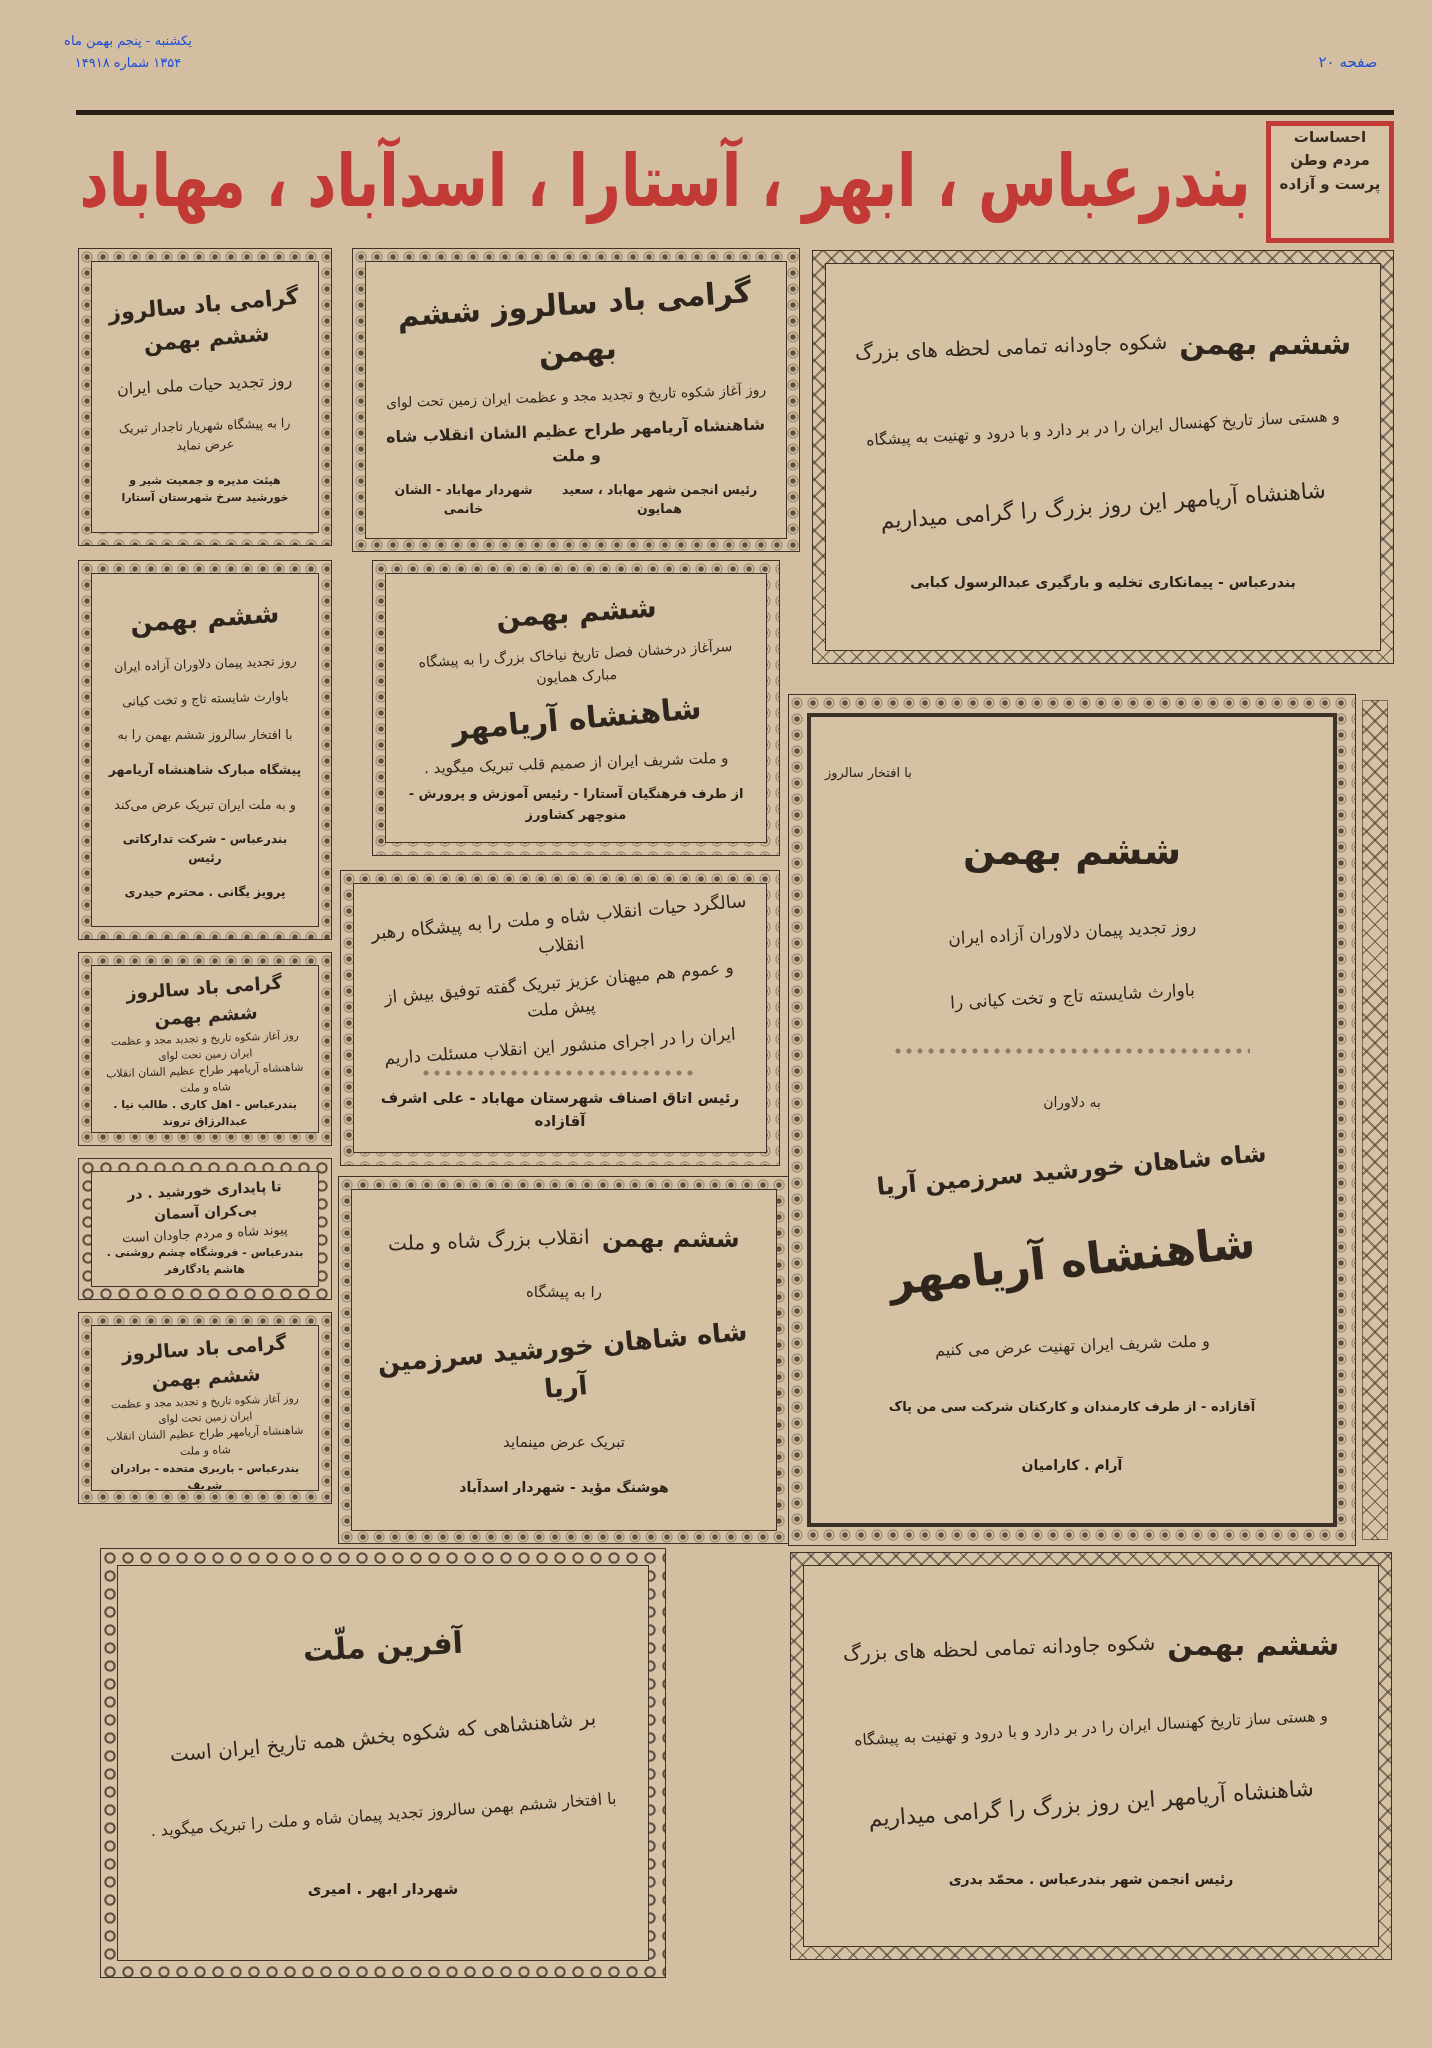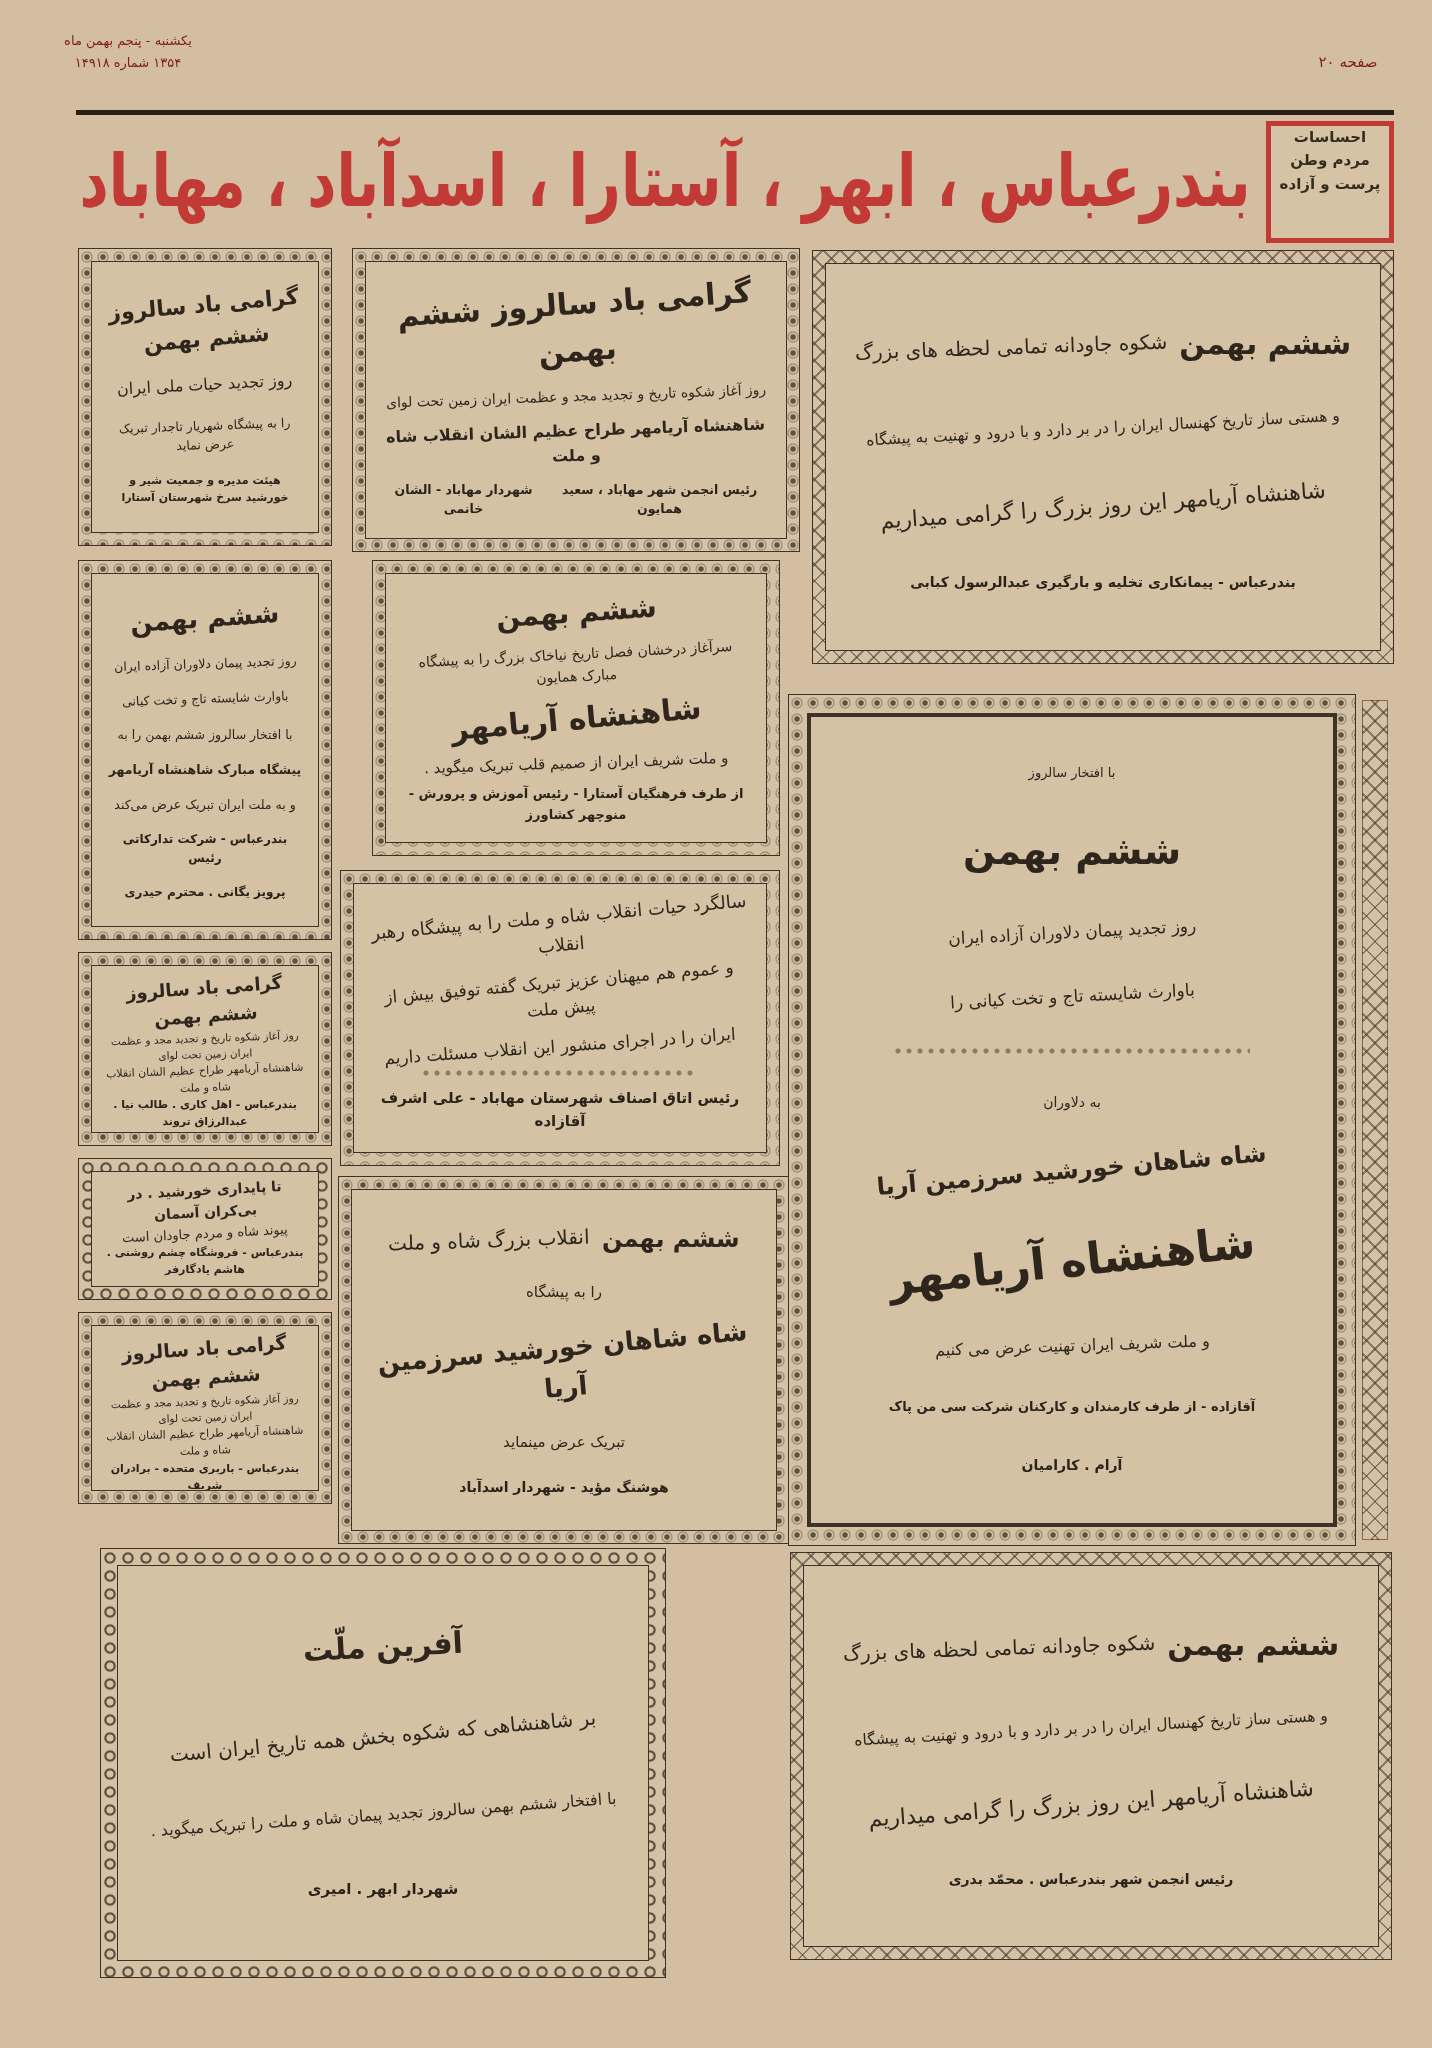--- a/index.html
+++ b/index.html
@@ -17,21 +17,21 @@
       radial-gradient(90px 26px at 300px 1994px, rgba(178,62,44,.30), transparent 70%),
       radial-gradient(230px 10px at 330px 2006px, rgba(45,34,24,.35), transparent 75%),
       radial-gradient(420px 22px at 48% 92px, rgba(108,115,98,.14), transparent 80%),
       radial-gradient(520px 26px at 40% 160px, rgba(108,115,98,.12), transparent 80%),
       radial-gradient(1200px 800px at 70% 12%, rgba(255,247,229,.38), transparent 62%),
       radial-gradient(900px 760px at 8% 88%, rgba(88,62,34,.20), transparent 65%),
       linear-gradient(180deg,#d8c4a7 0%,#d3be a1 45%,#d2bda0 55%,#d6bf9f 80%,#e0c6a7 100%),
       linear-gradient(180deg,#d7c3a6 0%,#d2bda0 60%,#dfc5a6 100%);
     background-color:#d3bea1;
   }
-  .hdr-note{position:absolute;font-size:13px;line-height:1.7;text-align:center;color:#7f1d1d;}
+  .hdr-note{position:absolute;font-size:13px;line-height:1.7;text-align:center;color:#1d4ed8;}
   .rule-top{position:absolute;left:76px;top:110px;width:1318px;border-top:5px solid #271f16;}
   .headband{position:absolute;left:76px;top:115px;width:1318px;height:130px;display:flex;gap:12px;}
   .headline{
     flex:1;color:var(--red);font-weight:bold;font-size:57px;letter-spacing:1px;
     text-align:center;white-space:nowrap;padding-top:18px;
     transform:scaleY(1.28);transform-origin:top center;
   }
   .patriot{
     width:118px;height:112px;margin-top:6px;border:5px solid var(--red);
     display:flex;flex-direction:column;align-items:center;justify-content:flex-start;
@@ -62,21 +62,21 @@
   .t10{font-size:10.5px;} .t11{font-size:11px;} .t12{font-size:12px;} .t125{font-size:12.5px;}
   .t13{font-size:13px;} .t14{font-size:14px;} .t15{font-size:15px;} .t155{font-size:15.5px;}
   .t16{font-size:16px;} .t17{font-size:17px;} .t18{font-size:18px;} .t19{font-size:19px;}
   .t20{font-size:20px;} .t22{font-size:22px;} .t24{font-size:24px;} .t26{font-size:26px;}
   .t28{font-size:28px;} .t30{font-size:30px;} .t38{font-size:38px;} .t44{font-size:44px;}
   .leadrow{display:flex;align-items:baseline;justify-content:center;gap:12px;flex-wrap:nowrap;white-space:nowrap;}
   .sigrow{display:flex;width:100%;justify-content:space-between;align-items:baseline;}
   .dashsep{height:6px;width:72%;opacity:.75;
     background-image:radial-gradient(circle at 4px 3px, rgba(60,50,39,.65) 2px, transparent 3px);
     background-size:11px 6px;background-repeat:repeat-x;}
-  .pre-start{width:100%;text-align:center;}
+  .pre-start{width:100%;text-align:left;}
 </style>
 </head>
 <body>
 
 <div class="page">
 
   <div class="hdr-note" style="left:28px;top:30px;width:200px;">
     <div>یکشنبه - پنجم بهمن ماه</div>
     <div>۱۳۵۴ شماره ۱۴۹۱۸</div>
   </div>

